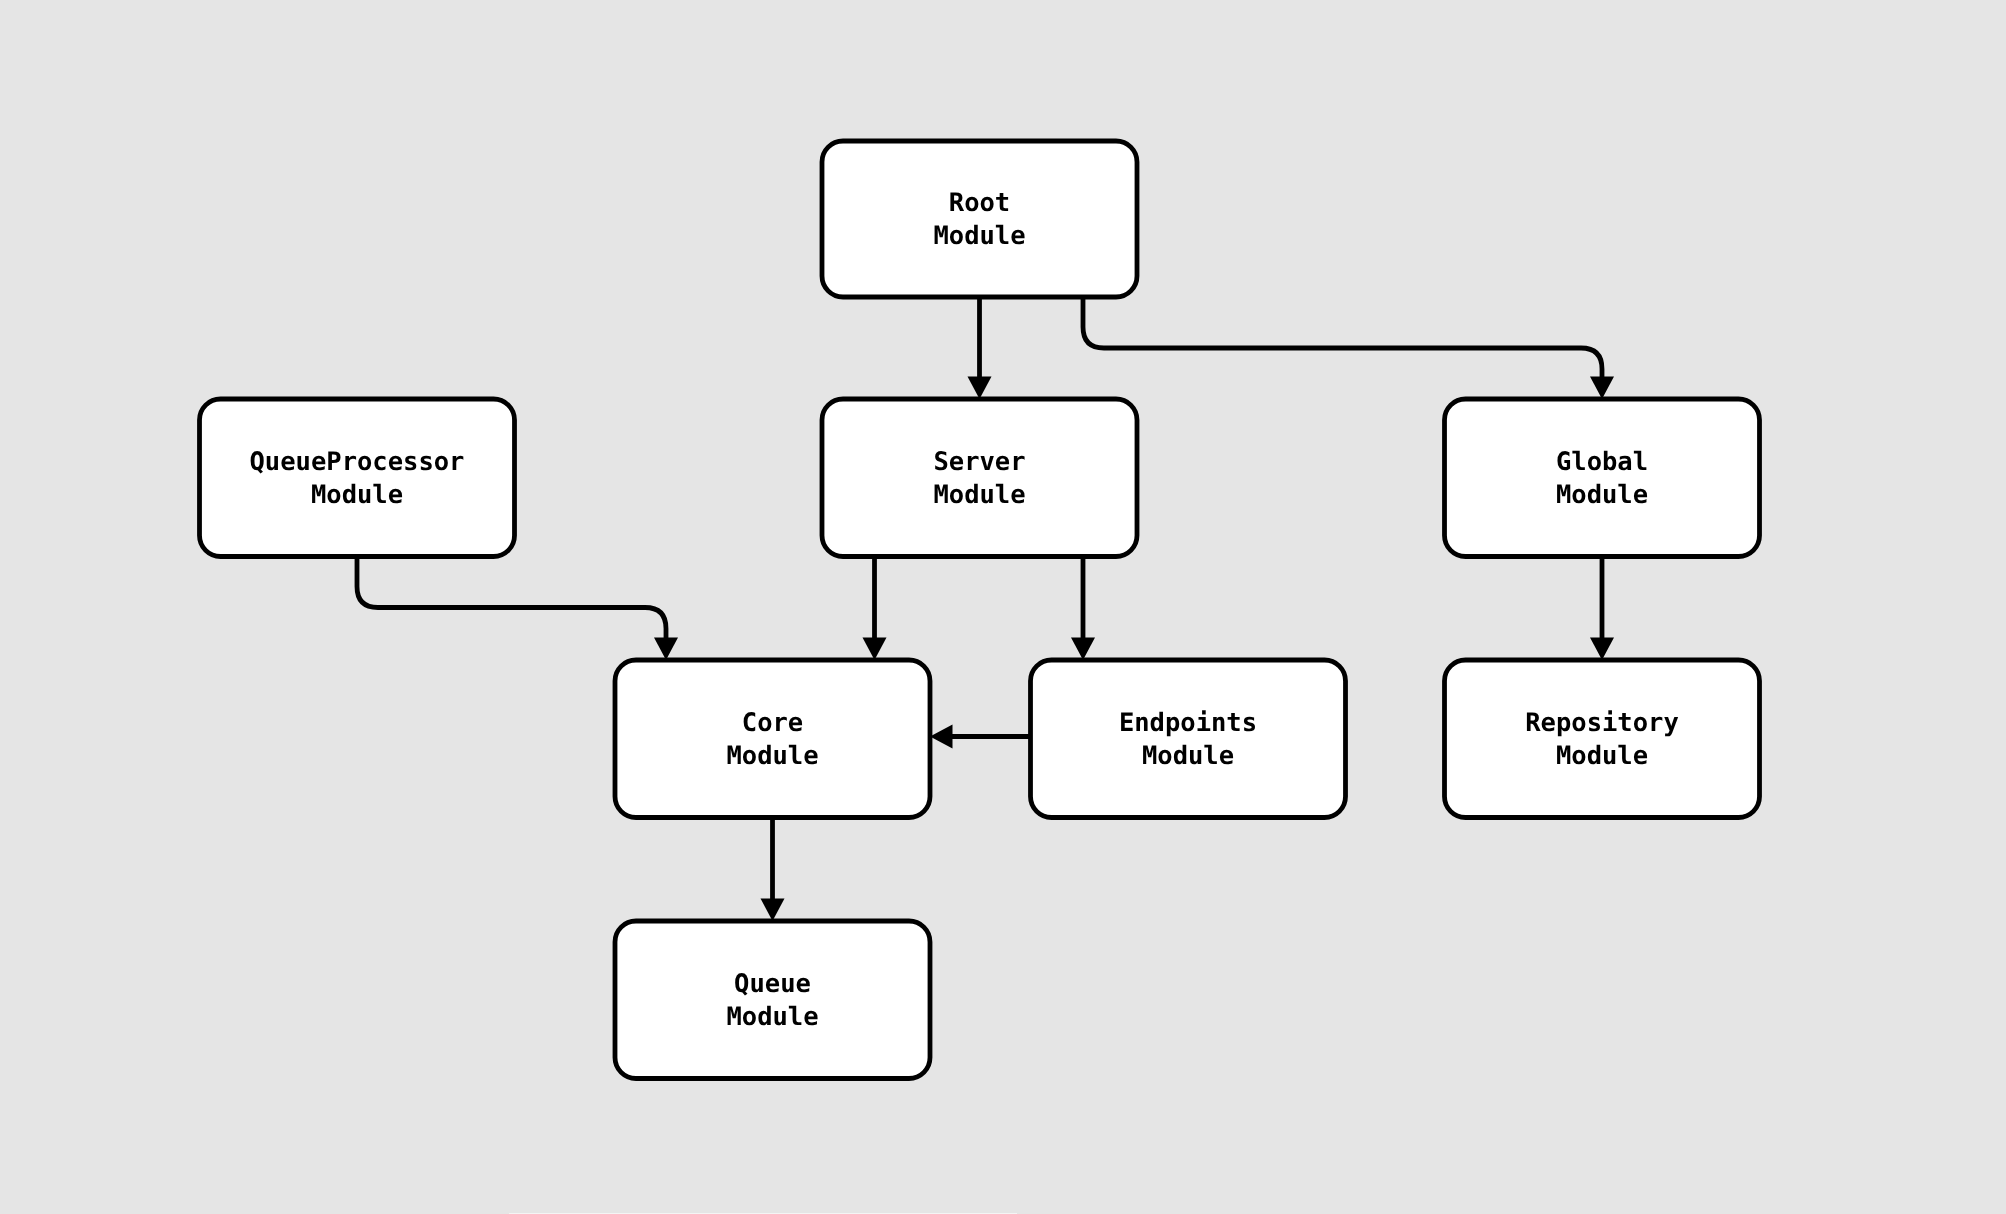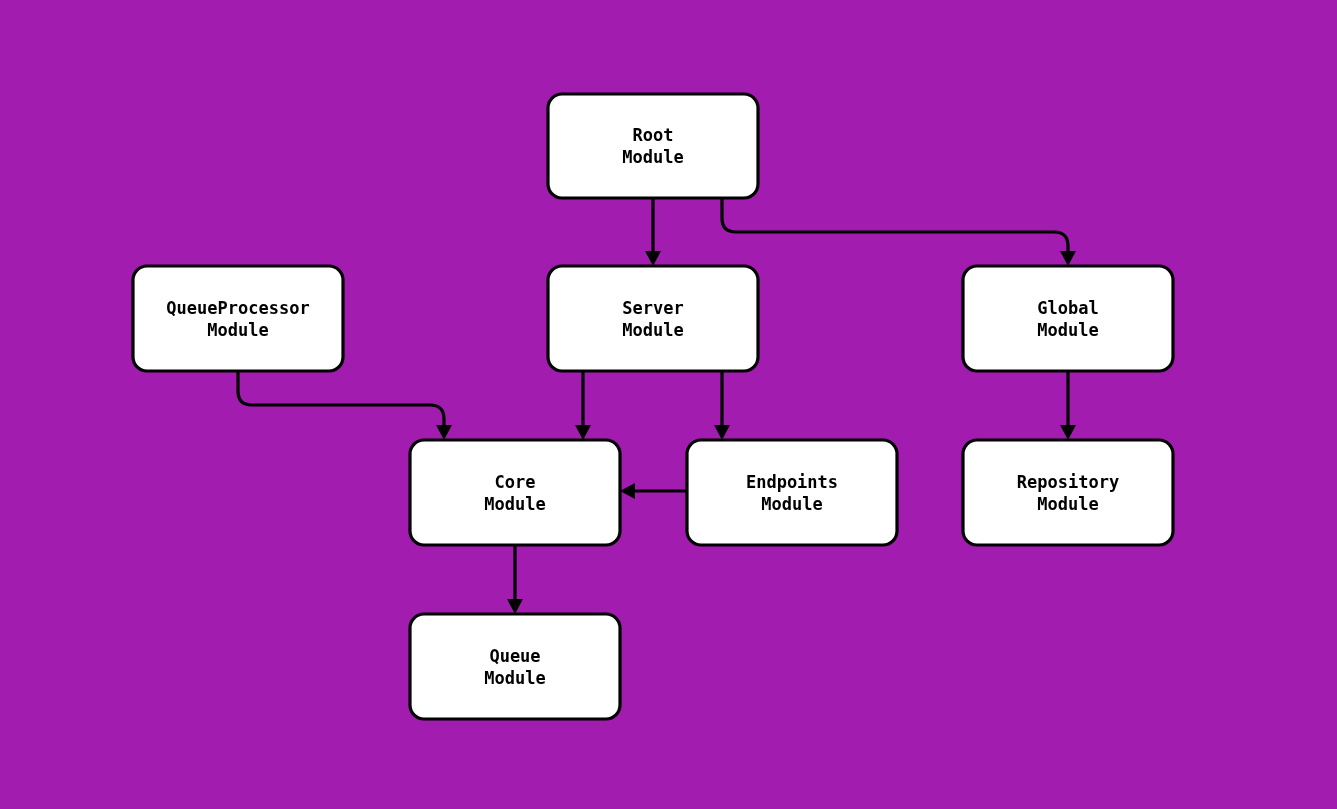--- a/index.html
+++ b/index.html
@@ -11,21 +11,21 @@
   body {
     width: 1337px;
     height: 809px;
     overflow: hidden;
     font-family: "DejaVu Sans Mono", "Liberation Mono", monospace;
   }
   #diagram-root {
     position: relative;
     width: 1337px;
     height: 809px;
-    background: #a21caf;
+    background: #e5e5e5;
   }
   svg#diagram-svg {
     display: block;
     width: 1337px;
     height: 809px;
   }
   .node-box {
     fill: #ffffff;
     stroke: #000000;
     stroke-width: 3.2;

